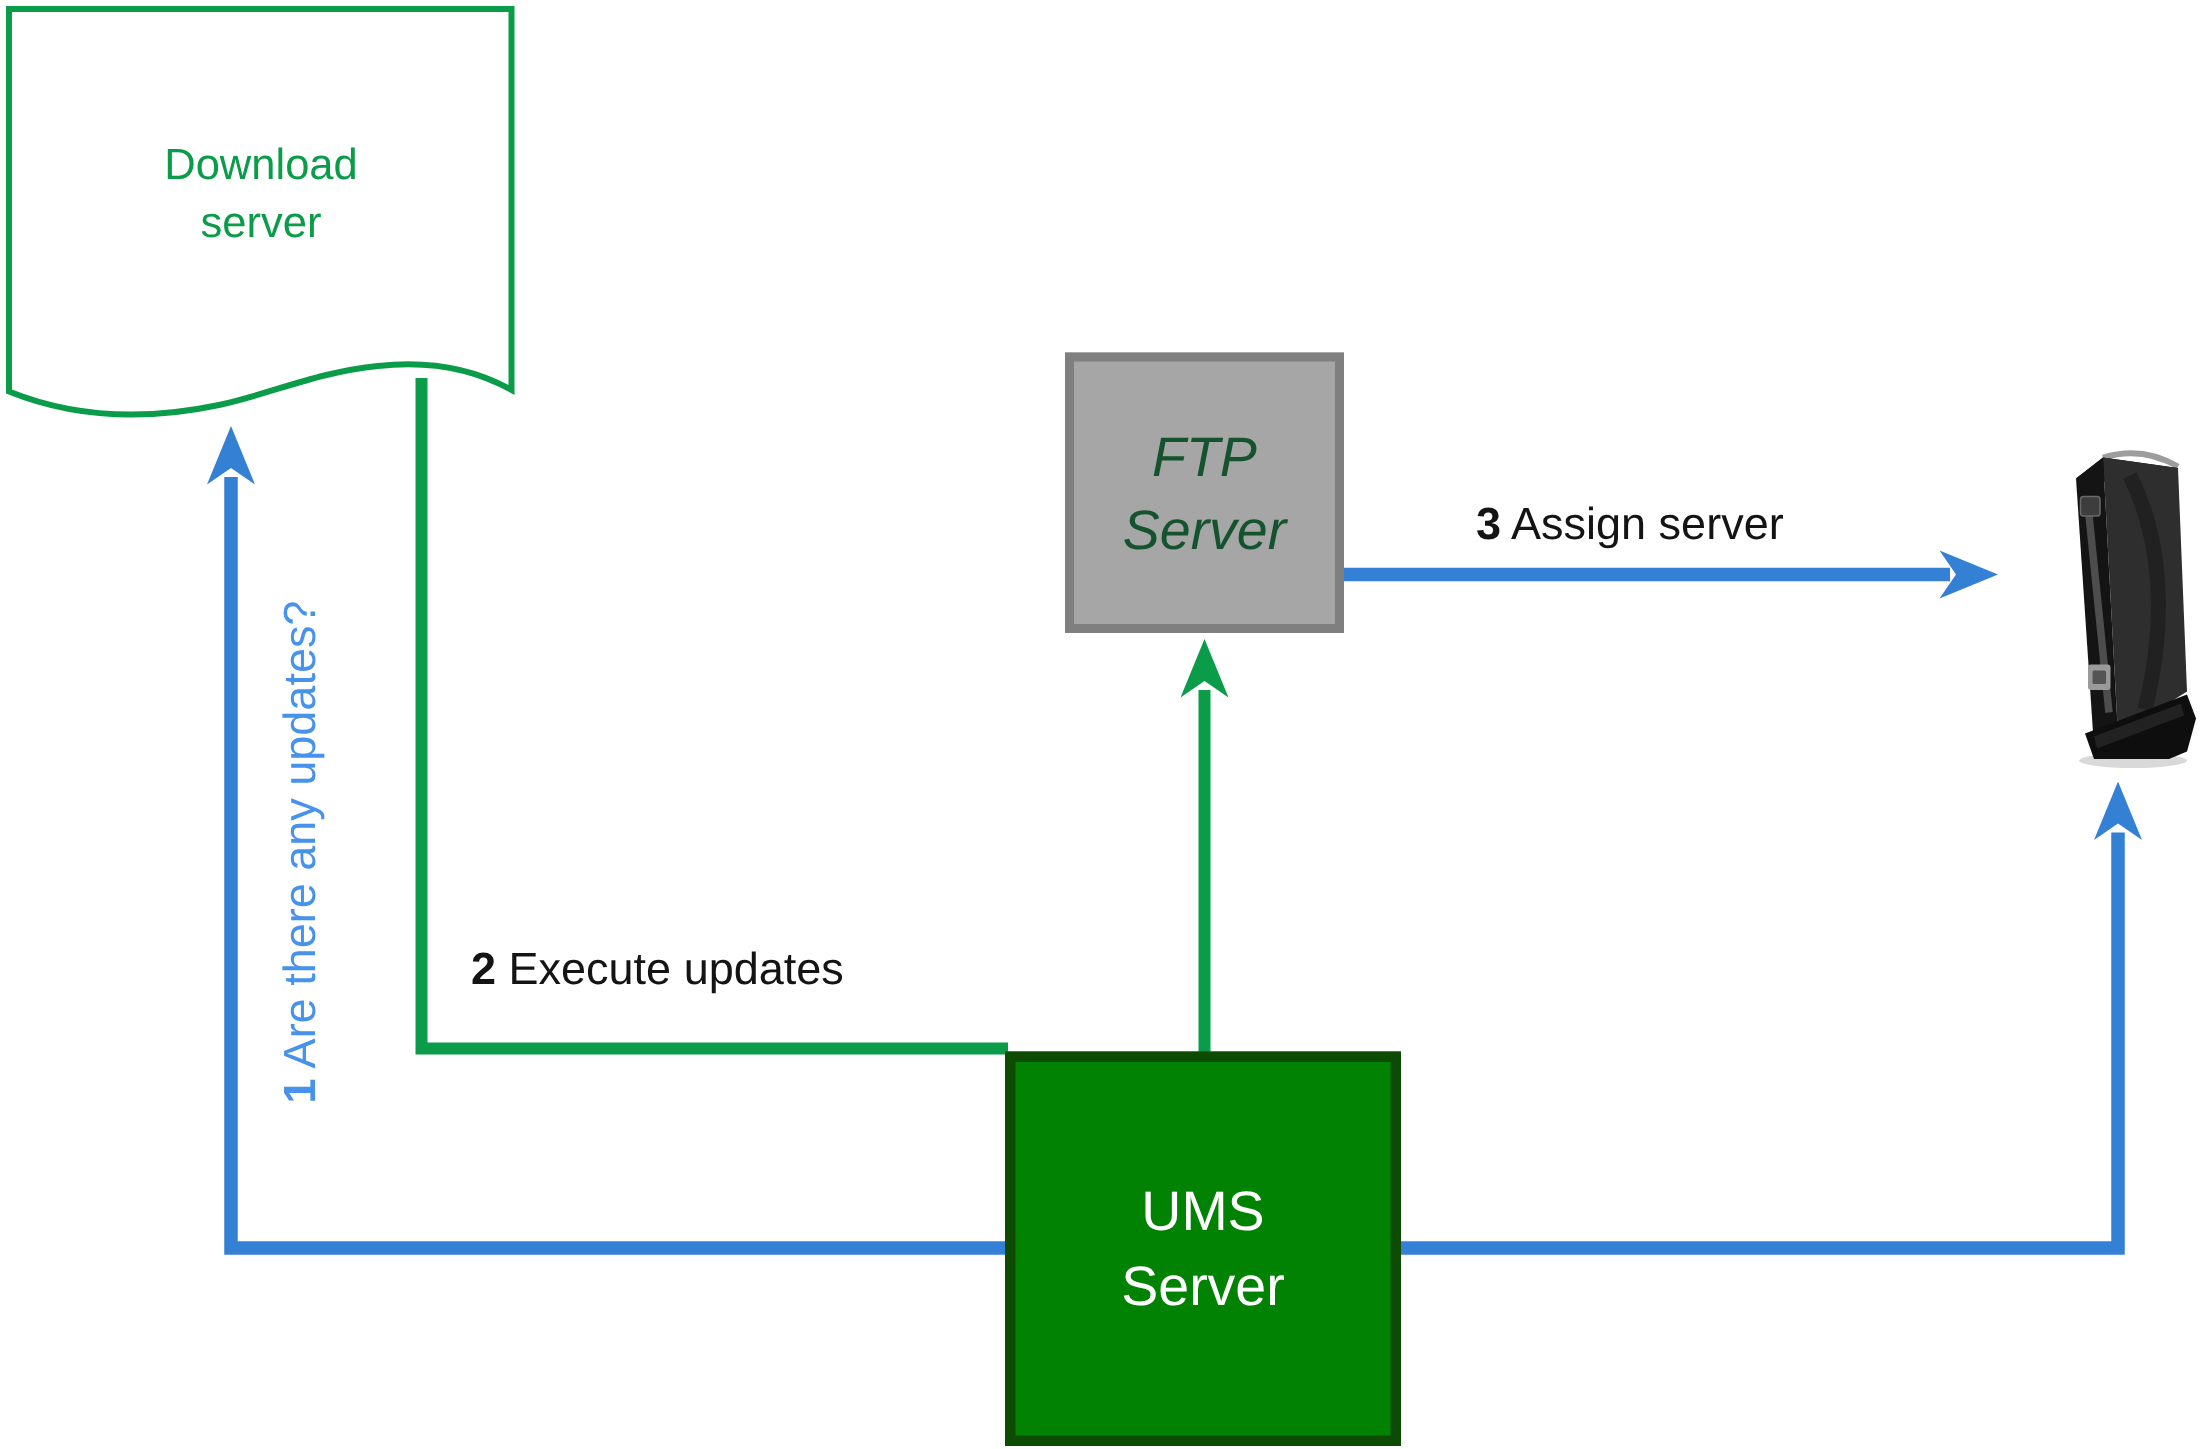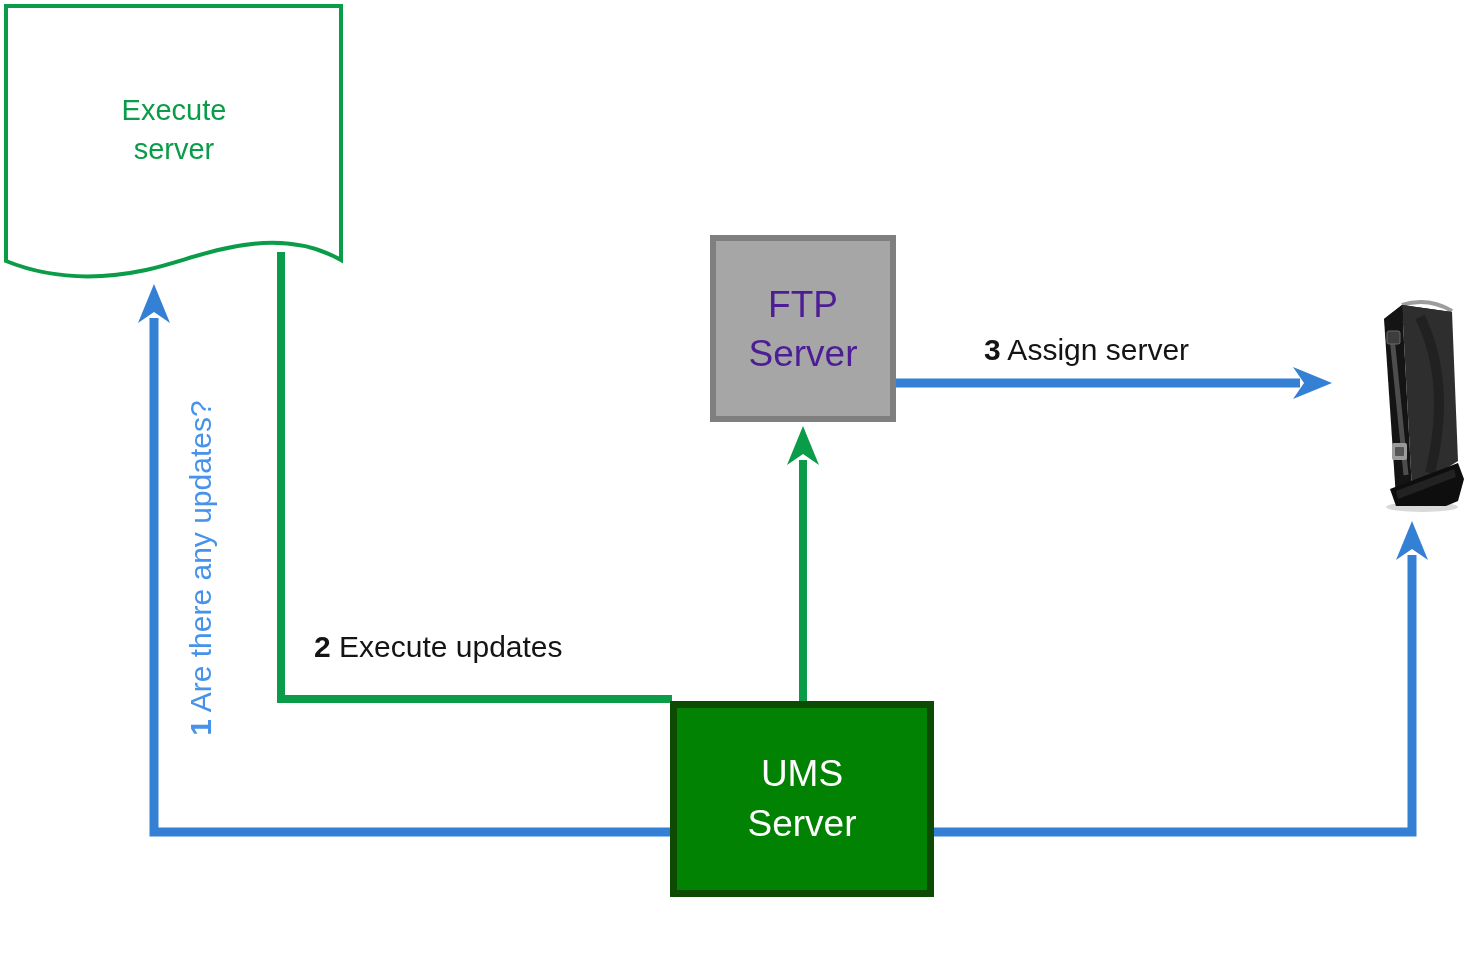--- a/index.html
+++ b/index.html
@@ -24,24 +24,24 @@
   
   .node{position:absolute;display:flex;flex-direction:column;align-items:center;justify-content:center;text-align:center;}
   .node-doc{
     left:5px;top:5px;width:338px;height:250px;
     color:var(--green-line);font-size:29px;line-height:39px;
     background:transparent;
   }
   .node-ftp{
     left:710px;top:235px;width:186px;height:187px;
     background:var(--gray-box);border:6px solid var(--gray-box-border);
-    color:#4c1d95;font-size:37px;line-height:49px;
+    color:#14532d;font-size:37px;line-height:49px;font-style:italic;
   }
   .node-ums{
-    left:670px;top:701px;width:264px;height:196px;
+    left:670px;top:701px;width:264px;height:263px;
     background:var(--green-box);border:7px solid var(--green-box-border);
     color:#ffffff;font-size:37px;line-height:50px;
   }
 
   
   .step-label{
     position:absolute;color:var(--label-black);font-size:30px;white-space:nowrap;
   }
   .step-label b{font-weight:bold;}
   .step-1{
@@ -109,21 +109,21 @@
 
       <rect x="24" y="150" width="15" height="17" rx="2" fill="#9a9a9a"></rect>
       <rect x="27" y="154" width="9" height="9" rx="1" fill="#555555"></rect>
 
       <polygon points="22,196 90,170 96,186 90,208 78,213 28,213" fill="#0e0e0e"></polygon>
       <polygon points="28,198 86,176 88,184 30,206" fill="#222222"></polygon>
     </g>
   </svg>
 
   <div class="node node-doc">
-    <div>Execute</div>
+    <div>Download</div>
     <div>server</div>
   </div>
 
   <div class="node node-ftp">
     <div>FTP</div>
     <div>Server</div>
   </div>
 
   <div class="node node-ums">
     <div>UMS</div>

